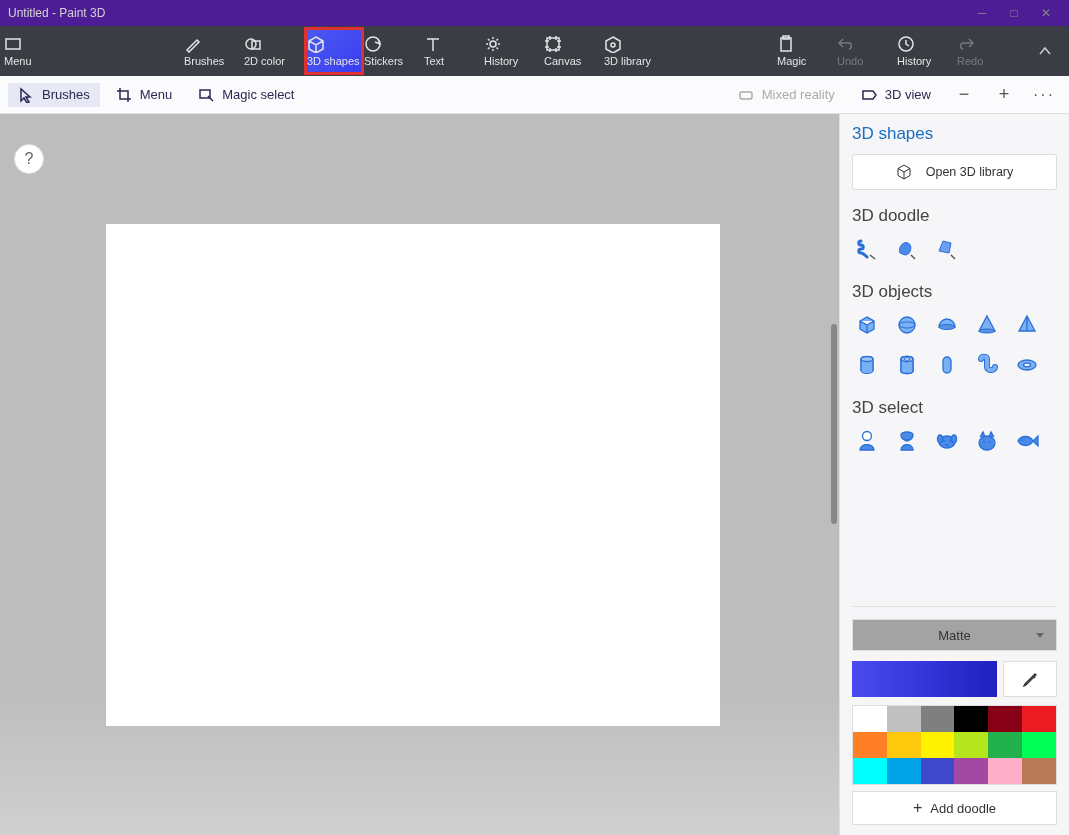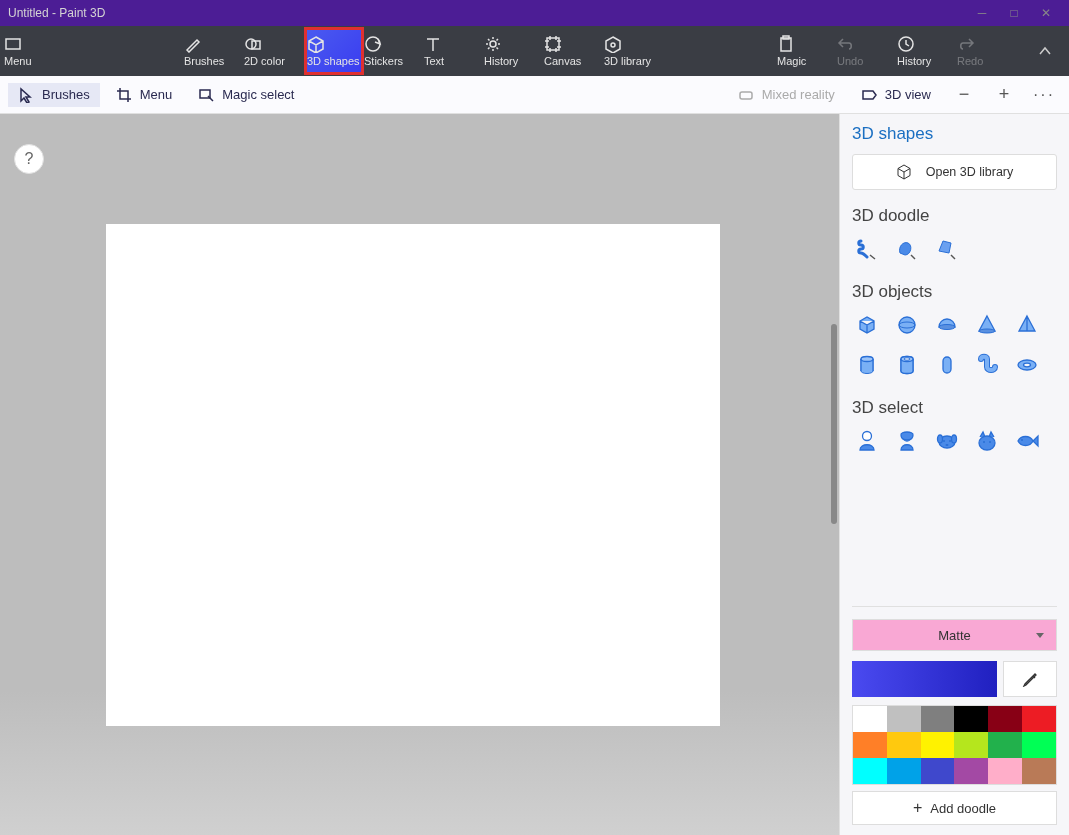--- a/index.html
+++ b/index.html
@@ -43,21 +43,21 @@
   .panel-title{ color:#1b6fc2; font-size:17px; font-weight:400; margin-bottom:10px;}
   .open-lib-btn{ width:100%; height:36px; border:1px solid #ddd; background:#fff; border-radius:3px; display:flex; align-items:center; justify-content:center; gap:14px; font-size:12.5px; color:#333; margin-bottom:16px; cursor:pointer;}
   .open-lib-btn svg{width:16px;height:16px;stroke:#333;fill:none;}
   .section-label{ font-size:17px; color:#444; margin-bottom:8px;}
   .shape-grid{ display:flex; flex-wrap:wrap; gap:10px; margin-bottom:18px;}
   .shape-grid.five{gap:10px;}
   .shape{ width:30px; height:30px; display:flex; align-items:center; justify-content:center; cursor:pointer;}
   .shape svg{width:24px;height:24px;}
   .panel-spacer{flex:1;}
   
-  .material-select{ width:100%; height:32px; border:1px solid #ddd; background:#f9a8d4; display:flex; align-items:center; justify-content:center; gap:50px; font-size:13px; color:#333; margin-bottom:10px; cursor:pointer; position:relative;}
+  .material-select{ width:100%; height:32px; border:1px solid #ddd; background:#a3a3a3; display:flex; align-items:center; justify-content:center; gap:50px; font-size:13px; color:#333; margin-bottom:10px; cursor:pointer; position:relative;}
   .material-select::after{content:"";position:absolute;right:12px;top:13px;border-left:4px solid transparent;border-right:4px solid transparent;border-top:5px solid #666;}
   
   .color-row{display:flex; gap:6px; margin-bottom:8px;}
   .current-color{flex:1; height:36px; background:linear-gradient(90deg,#4a4af0,#2020c0);}
   .eyedropper{width:54px;height:36px;border:1px solid #ddd;background:#fff;display:flex;align-items:center;justify-content:center;cursor:pointer;}
   .eyedropper svg{width:16px;height:16px;stroke:#333;fill:none;}
   
   .palette{display:grid; grid-template-columns:repeat(6,1fr); grid-auto-rows:26px; gap:0; border:1px solid #ddd;}
   .swatch{width:100%;height:100%;cursor:pointer;}
   

